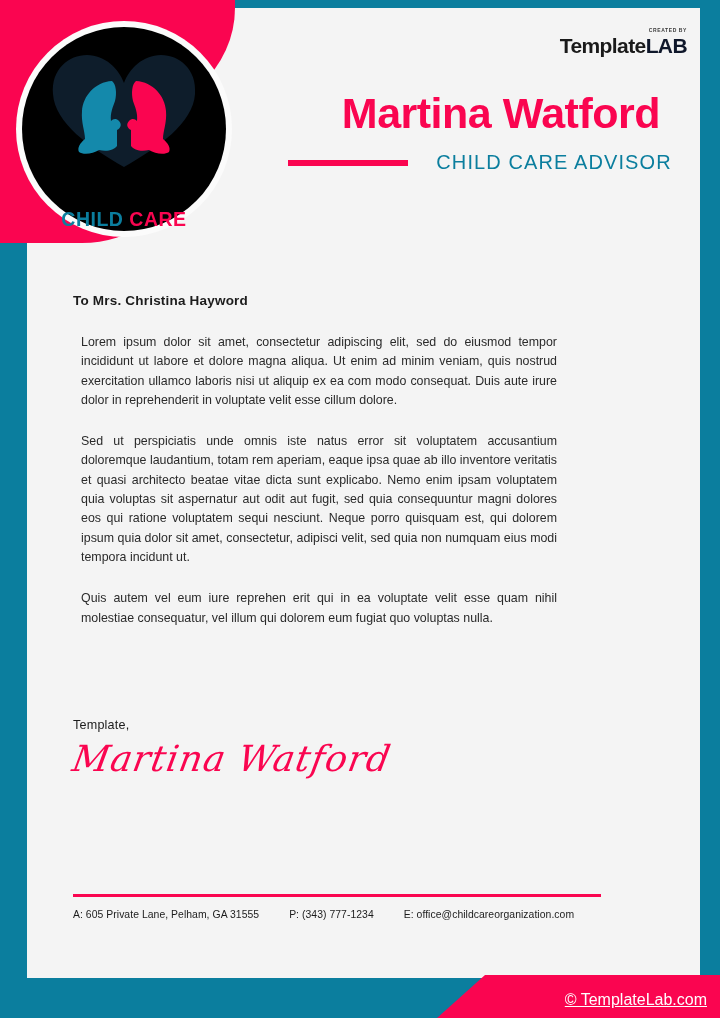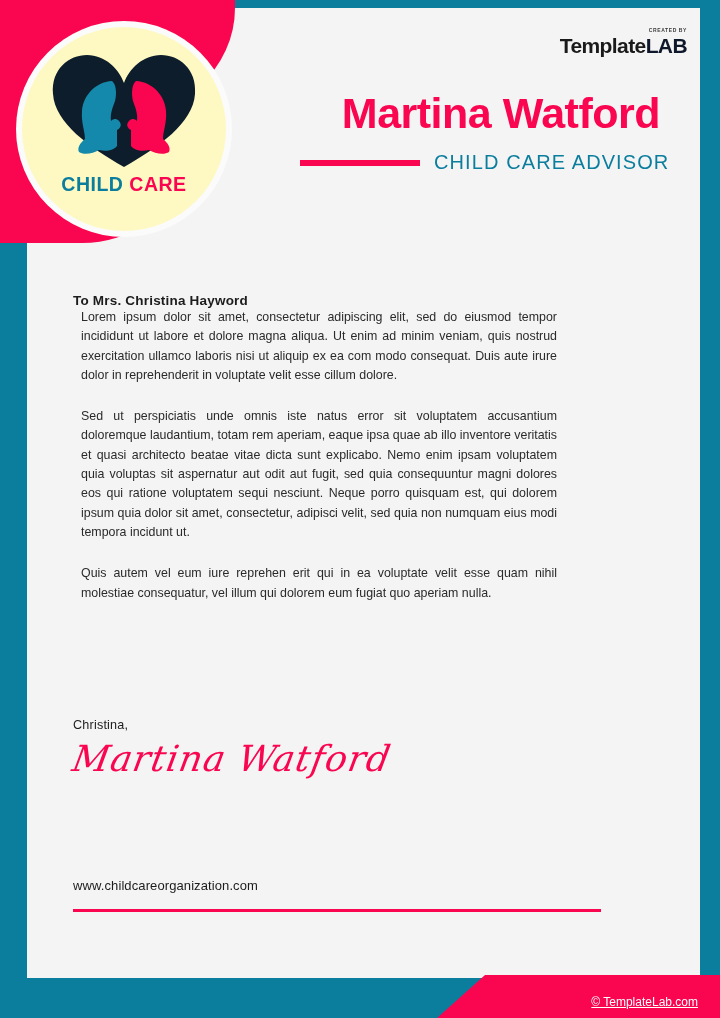--- a/index.html
+++ b/index.html
@@ -73,27 +73,27 @@
   }
 
   
   .logo-badge {
     position: absolute;
     left: 22px;
     top: 27px;
     width: 204px;
     height: 204px;
     border-radius: 50%;
-    background: #fef9c3;
+    background: #000000;
     box-shadow: 0 0 0 6px #fbfbfb;
     z-index: 6;
     display: flex;
     flex-direction: column;
     align-items: center;
-    justify-content: flex-start;
+    justify-content: space-between;
     padding-top: 24px;
     box-sizing: border-box;
   }
   .logo-mark { width: 150px; height: 118px; display: block; }
   .logo-word {
     margin-top: 4px;
     font-size: 19.5px;
     font-weight: bold;
     letter-spacing: 0.5px;
     white-space: nowrap;
@@ -138,22 +138,22 @@
     font-size: 43px;
     font-weight: bold;
     color: #fa0550;
     letter-spacing: -0.5px;
     line-height: 1;
     white-space: nowrap;
   }
   .role-row {
     display: flex;
     align-items: center;
-    justify-content: space-between;
-    gap: 14px;
+    justify-content: center;
+    gap: 28px;
     margin-top: 16px;
   }
   .role-rule {
     width: 120px;
     height: 6px;
     background: #fa0550;
     flex: none;
   }
   .role-text {
     font-size: 20px;
@@ -168,20 +168,21 @@
     left: 73px;
     top: 293px;
     width: 484px;
     z-index: 6;
   }
   .salutation {
     font-size: 13.5px;
     font-weight: bold;
     color: #1c1c1c;
     letter-spacing: 0.2px;
+    margin-bottom: 25px;
   }
   .para {
     font-size: 12.4px;
     line-height: 19.3px;
     color: #2a2a2a;
     text-align: justify;
     margin: 0 0 22px 8px;
   }
 
   
@@ -233,23 +234,23 @@
     gap: 30px;
     font-size: 10.4px;
     color: #1c1c1c;
     white-space: nowrap;
   }
   .contact-row span { letter-spacing: 0.05px; }
 
   
   .tl-footer {
     position: absolute;
-    right: 22px;
+    right: 13px;
     bottom: 9px;
-    font-size: 12px;
+    font-size: 16px;
     color: #ffffff;
     text-decoration: underline;
     z-index: 8;
     white-space: nowrap;
   }
 </style>
 </head>
 <body>
 
 <div id="page">
@@ -285,28 +286,32 @@
     <div class="role-row">
       <div class="role-rule"></div>
       <div class="role-text">CHILD CARE ADVISOR</div>
     </div>
   </div>
 
   <div class="body-area">
     <div class="salutation">To Mrs. Christina Hayword</div>
     <p class="para">Lorem ipsum dolor sit amet, consectetur adipiscing elit, sed do eiusmod tempor incididunt ut labore et dolore magna aliqua. Ut enim ad minim veniam, quis nostrud exercitation ullamco laboris nisi ut aliquip ex ea com modo consequat. Duis aute irure dolor in reprehenderit in voluptate velit esse cillum dolore.</p>
     <p class="para">Sed ut perspiciatis unde omnis iste natus error sit voluptatem accusantium doloremque laudantium, totam rem aperiam, eaque ipsa quae ab illo inventore veritatis et quasi architecto beatae vitae dicta sunt explicabo. Nemo enim ipsam voluptatem quia voluptas sit aspernatur aut odit aut fugit, sed quia consequuntur magni dolores eos qui ratione voluptatem sequi nesciunt. Neque porro quisquam est, qui dolorem ipsum quia dolor sit amet, consectetur, adipisci velit, sed quia non numquam eius modi tempora incidunt ut.</p>
-    <p class="para">Quis autem vel eum iure reprehen erit qui in ea voluptate velit esse quam nihil molestiae consequatur, vel illum qui dolorem eum fugiat quo aperiam nulla.</p>
+    <p class="para">Quis autem vel eum iure reprehen erit qui in ea voluptate velit esse quam nihil molestiae consequatur, vel illum qui dolorem eum fugiat quo voluptas nulla.</p>
   </div>
 
   <div class="sign-area">
-    <div class="sign-label">Christina,</div>
+    <div class="sign-label">Template,</div>
     <div class="sign-name">Martina Watford</div>
   </div>
 
   <div class="footer-area">
-    <div class="website">www.childcareorganization.com</div>
     <div class="footer-rule"></div>
+    <div class="contact-row">
+      <span>A: 605  Private Lane, Pelham, GA 31555</span>
+      <span>P: (343) 777-1234</span>
+      <span>E: office@childcareorganization.com</span>
+    </div>
   </div>
 
   <div class="tl-footer">© TemplateLab.com</div>
 
 </div>
 
 </body></html>

